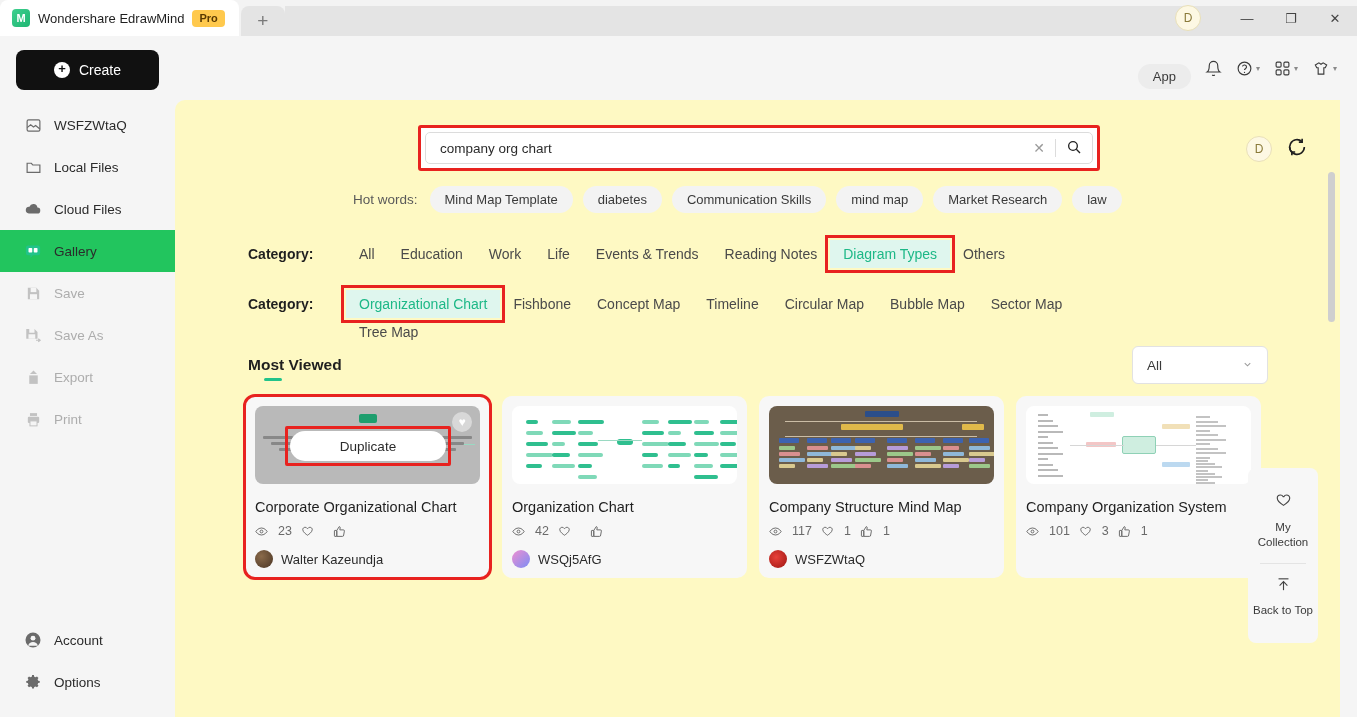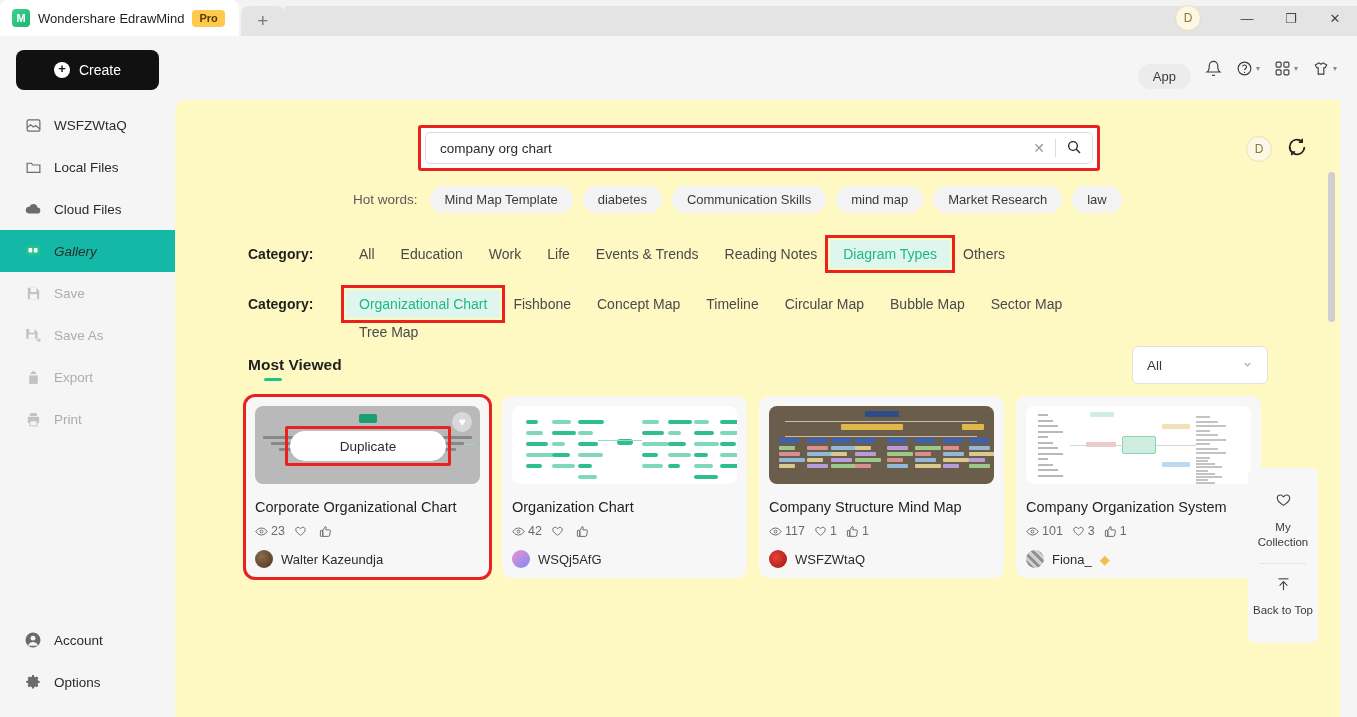--- a/index.html
+++ b/index.html
@@ -70,21 +70,21 @@
     width: 16px; height: 16px; border-radius: 50%; background: #fff;
     color: #111; font-size: 13px; line-height: 14px; text-align: center;
     font-weight: bold;
   }
   #nav { margin-top: 14px; }
   .nav-item {
     height: 42px; display: flex; align-items: center; gap: 12px;
     padding-left: 24px; font-size: 13.5px; color: #2b2b2b; position: relative;
   }
   .nav-item.disabled { color: #adadad; }
-  .nav-item.selected { background: #14b8a6; font-style: italic; }
+  .nav-item.selected { background: #22c55e; }
   .nav-ico { width: 18px; height: 18px; flex: 0 0 18px; color: #6b6b6b;
              display:flex; align-items:center; justify-content:center; }
   .nav-item.disabled .nav-ico { color: #c2c2c2; }
   .nav-item.selected .nav-ico { color: #22c38a; }
   #sidebar-bottom { position: absolute; bottom: 14px; left: 0; width: 175px; }
 
   
   #main {
     position: absolute; left: 175px; top: 36px;
     width: 1182px; height: 681px; background: #f5f5f5;
@@ -207,21 +207,21 @@
   #dup-btn {
     width: 100%; height: 100%; background: #fff; border-radius: 16px;
     display: flex; align-items: center; justify-content: center;
     font-size: 13.5px; color: #2b2b2b;
   }
   .card-title {
     margin-top: 12px; font-size: 14.5px; color: #1f1f1f; line-height: 1.55;
   }
   .meta { margin-top: 6px; display: flex; align-items: center; gap: 9px;
           font-size: 12.5px; color: #6a6a6a; }
-  .meta span { display: inline-flex; align-items: center; gap: 3px; justify-content: flex-end; }
+  .meta span { display: inline-flex; align-items: center; gap: 10px; justify-content: flex-end; }
   .author { margin-top: 12px; display: flex; align-items: center; gap: 8px;
             font-size: 13px; color: #2b2b2b; }
   .av { width: 18px; height: 18px; border-radius: 50%; flex: 0 0 18px; }
   .av.a1 { background: radial-gradient(circle at 35% 35%,#8a6a4a,#4a3524); }
   .av.a2 { background: linear-gradient(135deg,#f08fd0,#7b8df5); }
   .av.a3 { background: radial-gradient(circle at 40% 40%,#e8413a,#9c1510); }
   .av.a4 { background: repeating-linear-gradient(45deg,#cfcfcf 0 3px,#8f8f8f 3px 6px); }
   .gem { color: #f0c14b; font-size: 13px; }
 
   
@@ -730,25 +730,20 @@
               <b style="font-weight:normal">3</b>
             </span>
             <span>
               <svg width="13" height="13" viewBox="0 0 24 24" fill="none" stroke="#6a6a6a" stroke-width="1.8">
                 <path d="M7 21V10l4.5-7c1.3 0 2 .9 1.8 2L12.6 9H19a2 2 0 0 1 2 2.3l-1.3 7.2A2.3 2.3 0 0 1 17.4 21z"></path>
                 <rect x="2.6" y="10" width="4.4" height="11" rx="1"></rect>
               </svg>
               <b style="font-weight:normal">1</b>
             </span>
           </div>
-          <div class="author">
-            <span class="av a4"></span>
-            <span>Fiona_</span>
-            <span class="gem">◆</span>
-          </div>
         </div>
       </div>
 
     <div id="rail">
       <div class="rail-item">
         <span class="rail-ico">
           <svg width="17" height="17" viewBox="0 0 24 24" fill="none" stroke="#444" stroke-width="1.6">
             <path d="M20.8 8.6c0-2.5-2-4.4-4.4-4.4-1.7 0-3.2 1-3.9 2.4h-.9C10.8 5.2 9.3 4.2 7.6 4.2 5.2 4.2 3.2 6.1 3.2 8.6c0 5 8.8 10.3 8.8 10.3s8.8-5.3 8.8-10.3z"></path>
           </svg>
         </span>

